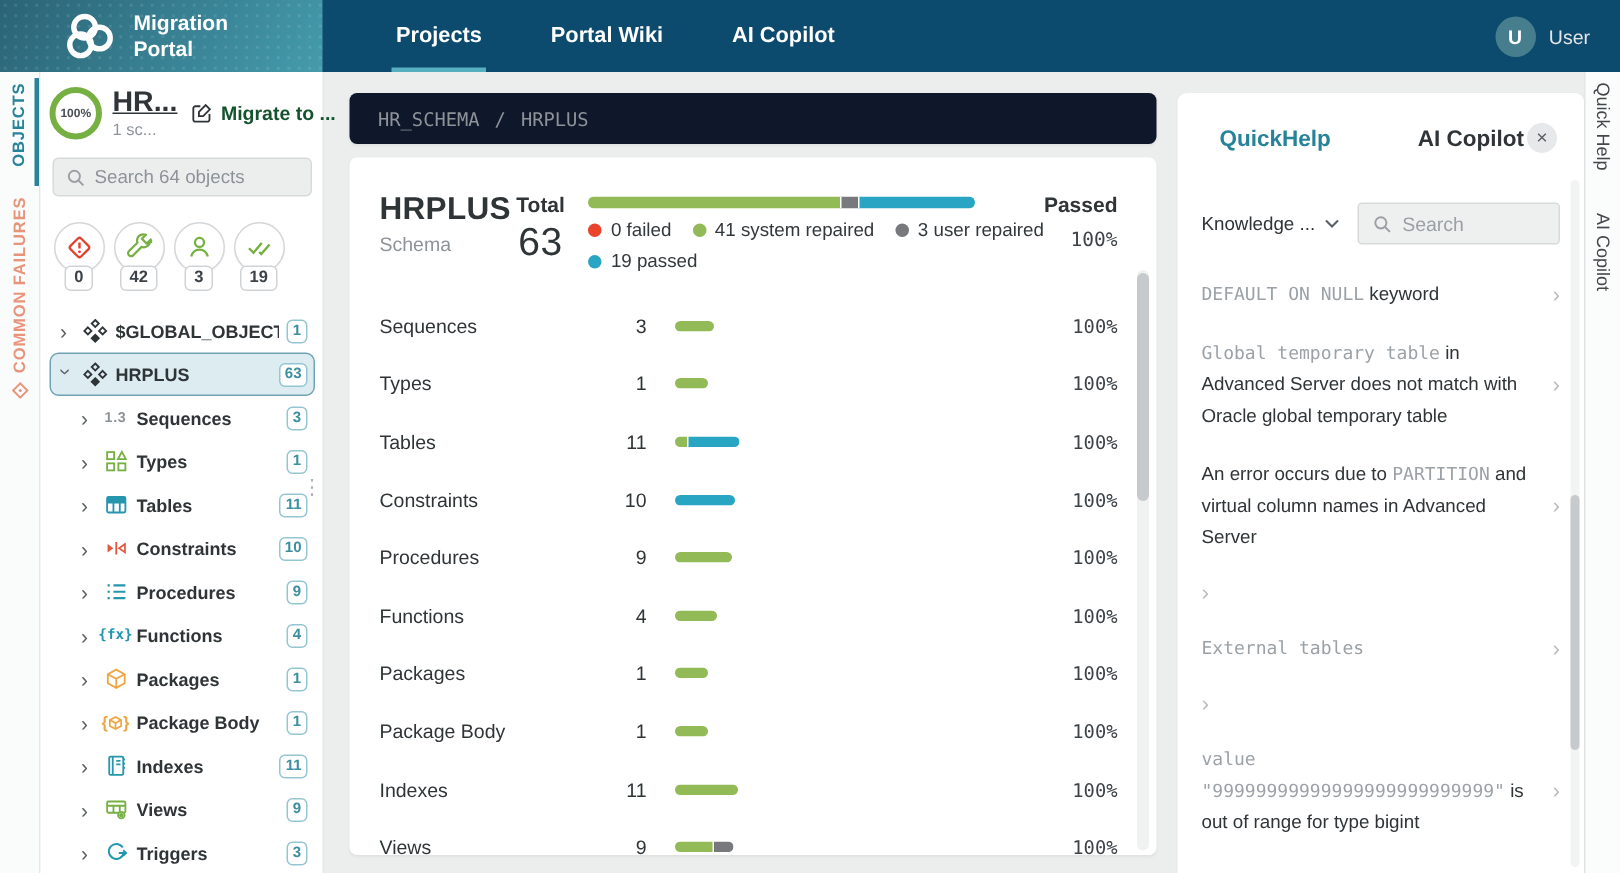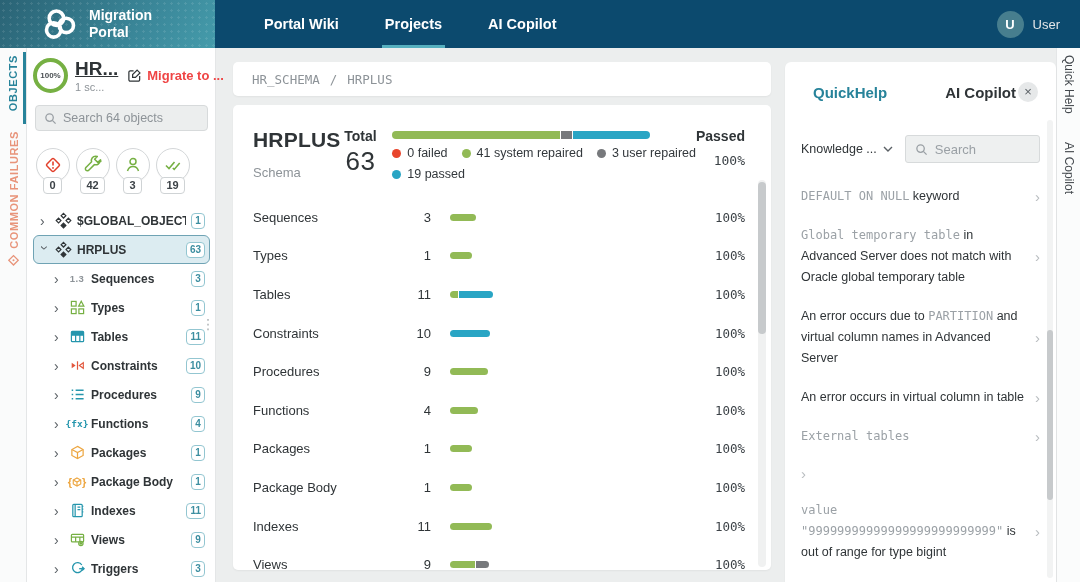--- a/index.html
+++ b/index.html
@@ -41,21 +41,21 @@
 
   
   .sidebar { width:189px; background:#fff; border-right:1px solid #e4e6e7; position:relative;
              padding:6px 5px 0 6px; }
   .proj { display:flex; align-items:center; gap:7px; padding:4px 0 8px 0; }
   .ring { flex:none; width:35px; height:35px; border:4px solid #76b043; border-radius:50%;
           display:flex; align-items:center; justify-content:center; font-size:8px; font-weight:700; color:#4a4f53; }
   .proj-name { font-weight:700; font-size:19px;text-decoration:underline; }
   .proj-sub { font-size:11px; color:#8d9398; margin-top:1px; }
   .migrate { display:flex; align-items:flex-start; gap:5px; background:none; border:none; cursor:pointer;
-             font-family:inherit; font-weight:700; font-size:13px; color:#ef4444; margin-left:2px; white-space:nowrap; }
+             font-family:inherit; font-weight:700; font-size:13px; color:#14532d; margin-left:2px; white-space:nowrap; }
   .search-box { height:26px; margin:4px 2px 0 2px; background:#eceeee; border:1px solid #d7dadb;
                 border-radius:4px; display:flex; align-items:center; gap:6px; padding:0 8px; }
   .search-box input { border:none; background:transparent; outline:none; width:100%;
                 font-family:inherit; font-size:12.5px; color:#4a4f53; }
   .search-box input::placeholder { color:#8d9398; }
   .filters { display:flex; gap:3px; padding:17px 0 0 1px; }
   .filter { display:flex; flex-direction:column; align-items:center; width:37px; cursor:pointer; }
   .fcirc { width:34px; height:34px; border:1px solid #d4d7d9; border-radius:50%; background:#fff;
            display:flex; align-items:center; justify-content:center; box-shadow:0 1px 1px rgba(0,0,0,.04); }
   .fcount { margin-top:-5px; z-index:1; background:#fff; border:1px solid #cfd3d5; border-radius:4px;
@@ -71,28 +71,28 @@
   .tlabel { font-size:12px; font-weight:600; color:#2f3437; white-space:nowrap; overflow:hidden; }
   .badge { margin-left:auto; border:1px solid #93c6d1; color:#3c8ea0; background:#fff; border-radius:4px;
            font-size:10px; font-weight:600; line-height:14px; padding:0 3px; min-width:14px; text-align:center; }
   .seq-glyph { font-size:9.5px; color:#8d9398; font-weight:700; letter-spacing:.5px; }
   .fx-glyph { font-size:9.5px; color:#2596ad; font-weight:700; font-family:"DejaVu Sans Mono",monospace; }
   .pbody-glyph { font-size:11px; color:#eda640; font-weight:700; display:flex; align-items:center; }
   .resize-dots { position:absolute; right:0; top:268px; color:#aeb3b6; font-size:14px; cursor:col-resize; }
 
   
   .main { flex:1; padding:14px 14px 0 17px; min-width:0; }
-  .crumb-card { background:#ffffff; border-radius:5px; height:34px; display:flex; align-items:center;
+  .crumb-card { background:#0f172a; border-radius:5px; height:34px; display:flex; align-items:center;
                 padding:0 19px; gap:10px; box-shadow:0 1px 2px rgba(0,0,0,.05);
                 font-family:"DejaVu Sans Mono",monospace; font-size:12.5px; color:#8d9398; }
   .summary-card { background:#fff; border-radius:5px; margin-top:9px; height:465px; position:relative;
                   padding:23px 26px 0 20px; box-shadow:0 1px 2px rgba(0,0,0,.05); overflow:hidden; }
   .sum-head { display:flex; align-items:flex-start; }
   .sum-title h1 { font-size:21px; letter-spacing:.2px; }
-  .sum-title .sub { color:#8d9398; font-size:13px; margin-top:13px; }
+  .sum-title .sub { color:#8d9398; font-size:13px; margin-top:3px; }
   .sum-title { width:100px; }
   .sum-total { width:60px; text-align:center; margin-right:12px; }
   .sum-total .tl { font-weight:700; font-size:14px; }
   .sum-total .tv { font-size:26px; margin-top:2px; letter-spacing:.5px; }
   .sum-bar { width:306px; }
   .stackbar { width:258px; height:8px; border-radius:4px; overflow:hidden; display:flex; margin-top:3px; }
   .stackbar .seg { height:100%; }
   .legend-line { display:flex; gap:14px; margin-top:7px; white-space:nowrap; }
   .lg-item { display:flex; align-items:center; gap:6px; font-size:12.5px; color:#33383c; }
   .lg-dot { width:9px; height:9px; border-radius:50%; flex:none; }
@@ -153,25 +153,25 @@
             <circle cx="27" cy="19" r="8"></circle>
             <circle cx="13" cy="24" r="8"></circle>
         </svg>
       </span>
       <div class="brand-title" style="z-index:1">
         <div>Migration</div>
         <div>Portal</div>
       </div>
     </div>
     <nav class="topnav">
+      <div class="nav-tab active">
+          <span>Projects</span>
+        </div>
       <div class="nav-tab">
           <span>Portal Wiki</span>
-        </div>
-      <div class="nav-tab active">
-          <span>Projects</span>
         </div>
       <div class="nav-tab">
           <span>AI Copilot</span>
         </div>
     </nav>
     <div class="user">
       <div class="avatar">U</div>
       <span>User</span>
     </div>
   </header>
@@ -619,21 +619,20 @@
           </div>
           <div class="kitem">
             <span class="ktext"><code>Global temporary table</code><b> in</b><span> Advanced Server does not match with Oracle global temporary table</span></span>
             <span class="kchev">›</span>
           </div>
           <div class="kitem">
             <span class="ktext"><span>An error occurs due to </span><code>PARTITION</code><span> and virtual column names in Advanced Server</span></span>
             <span class="kchev">›</span>
           </div>
           <div class="kitem">
-            <span class="ktext"><span>An error occurs in virtual column in table</span></span>
             <span class="kchev">›</span>
           </div>
           <div class="kitem">
             <span class="ktext"><code>External tables</code></span>
             <span class="kchev">›</span>
           </div>
           <div class="kitem">
             <span class="kchev">›</span>
           </div>
           <div class="kitem">

